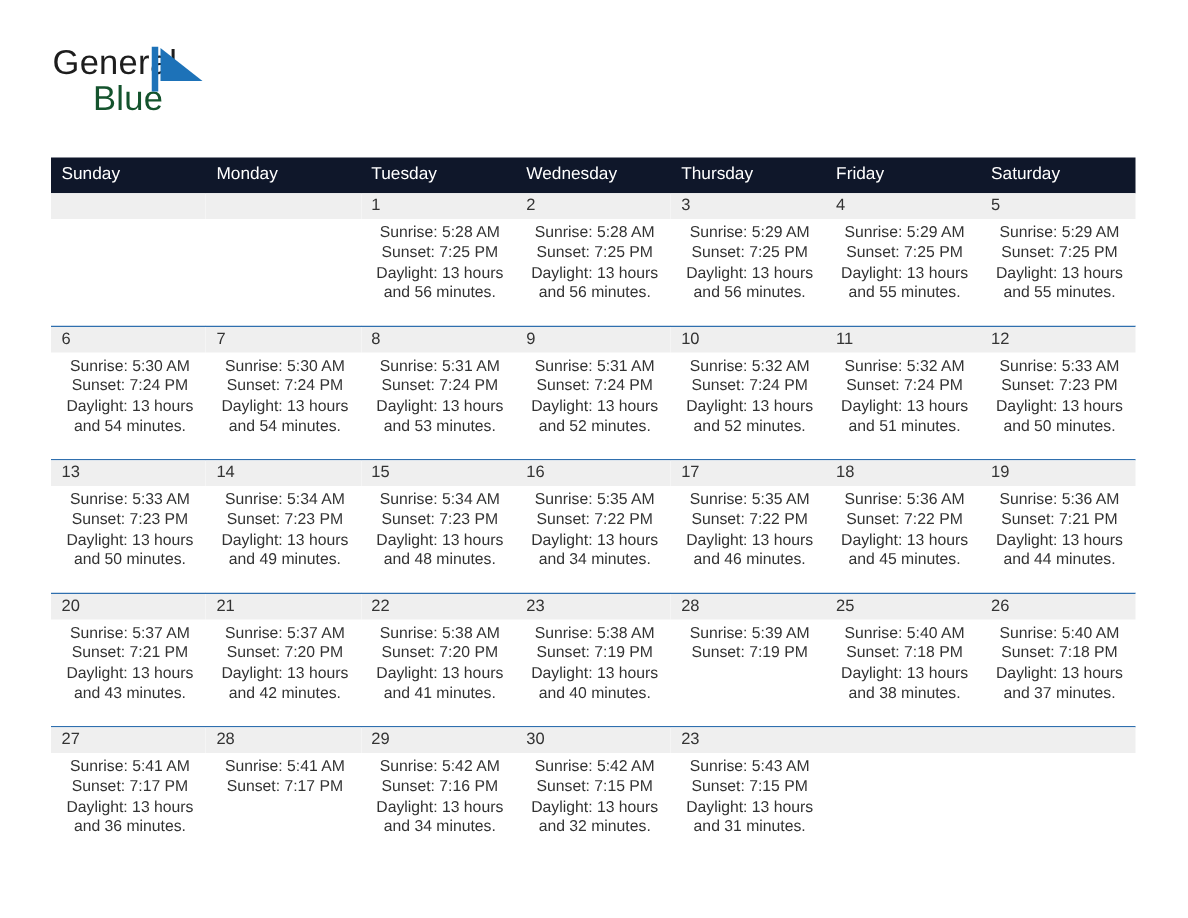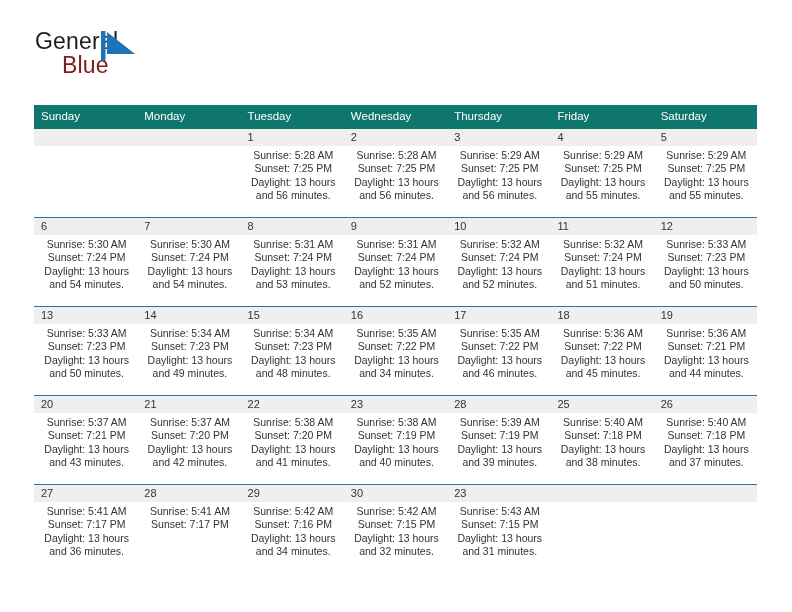--- a/index.html
+++ b/index.html
@@ -44,21 +44,21 @@
     color: #1d1d1d;
     font-family: "Liberation Sans", sans-serif;
     line-height: 1;
   }
   .brand-blue {
     position: absolute;
     left: 27px;
     top: 24px;
     font-size: 23px;
     letter-spacing: 0.2px;
-    color: #7f1d1d;
+    color: #14532d;
     font-family: "Liberation Sans", sans-serif;
     line-height: 1;
   }
   .brand-mark {
     position: absolute;
     left: 66px;
     top: 1px;
     width: 38px;
     height: 38px;
   }
@@ -85,21 +85,21 @@
 
   
   .calendar {
     position: absolute;
     left: 34px;
     top: 105px;
     width: 723px;
   }
   .weekday-row {
     display: flex;
-    background: #0f766e;
+    background: #0f172a;
   }
   .weekday {
     flex: 1 1 0;
     box-sizing: border-box;
     padding: 4px 0 4px 7px;
     font-size: 11.5px;
     color: #ffffff;
     line-height: 1.35;
     white-space: nowrap;
   }
@@ -373,21 +373,20 @@
               <div>Sunrise: 5:38 AM</div>
               <div>Sunset: 7:19 PM</div>
               <div class="wrap">Daylight: 13 hours and 40 minutes.</div>
             </div>
           </div>
           <div class="day">
             <div class="day-number-band">28</div>
             <div class="day-body">
               <div>Sunrise: 5:39 AM</div>
               <div>Sunset: 7:19 PM</div>
-              <div class="wrap">Daylight: 13 hours and 39 minutes.</div>
             </div>
           </div>
           <div class="day">
             <div class="day-number-band">25</div>
             <div class="day-body">
               <div>Sunrise: 5:40 AM</div>
               <div>Sunset: 7:18 PM</div>
               <div class="wrap">Daylight: 13 hours and 38 minutes.</div>
             </div>
           </div>

